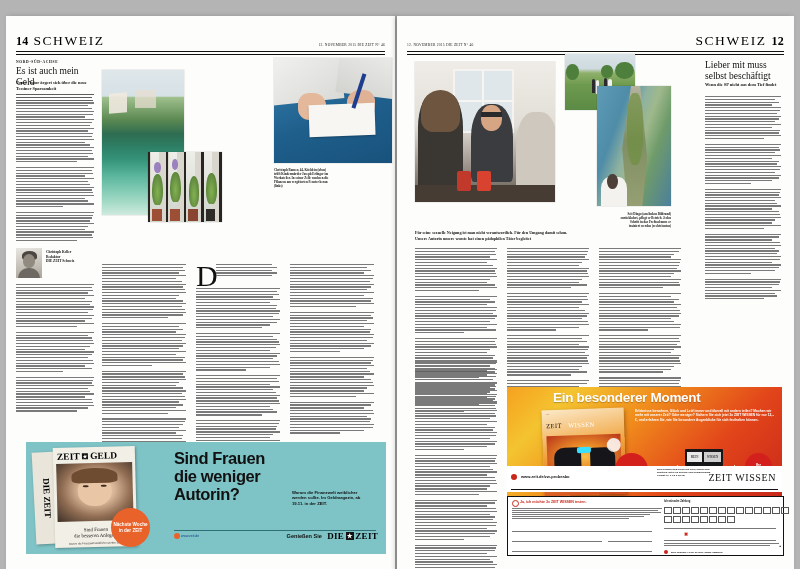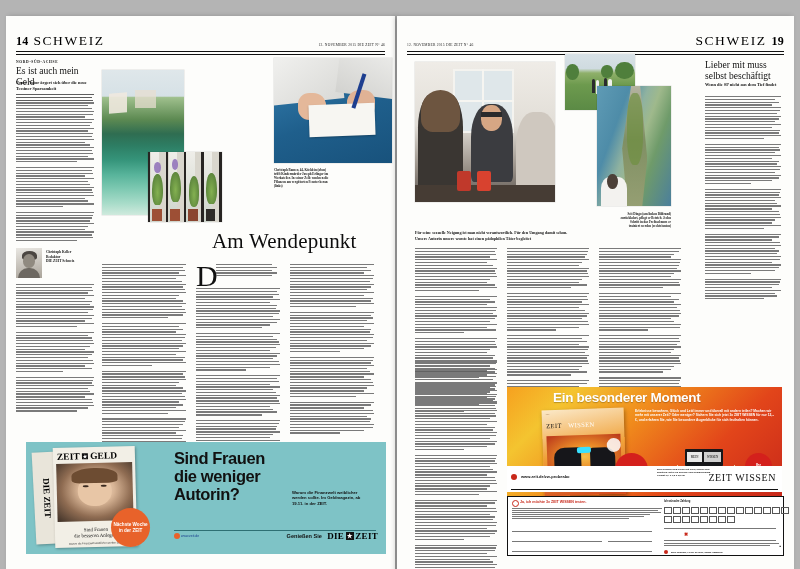--- a/index.html
+++ b/index.html
@@ -313,21 +313,20 @@
       <div class="leaf" style="left:55%;top:34%"></div>
       <div class="leaf" style="left:79%;top:30%"></div>
       <div class="pot" style="left:6%"></div>
         <div class="pot" style="left:30%"></div>
       <div class="pot" style="left:54%;background:#8a4530"></div>
         <div class="pot" style="left:78%;background:#2e2b28"></div>
     </div>
 
     <div class="cap" style="left:268px;top:152px;width:56px;">Christoph Banzer, 44, Köchlein (oben) trifft Kindermörder Joseph Erlinger im Werkatelier. In seiner Zelle wuchsen die Pflanzen am vergitterten Fenster heran (links)</div>
 
-    <div class="bighead" style="left:206px;top:214px;">Am Wendepunkt</div>
 
     <div class="col" style="left:96px;top:248px;width:84px;">
       <div class="tl s1"></div>
         <div class="tl s2"></div>
         <div class="tl s4"></div>
         <div class="tl s3"></div>
       <div class="tl s1"></div>
         <div class="tl s5"></div>
         <div class="tl s6"></div>
         <div class="tl s1"></div>
@@ -578,21 +577,21 @@
       </div>
     </div>
   </div>
 
   <div class="page page-right">
 
     <div class="runhead">
       <div class="rh-date rh-date-r">12. NOVEMBER 2015    DIE ZEIT  N° 46</div>
       <div class="rh-right">
         <span class="rh-sec">SCHWEIZ</span>
-        <span class="rh-folio">19</span>
+        <span class="rh-folio">12</span>
       </div>
       <div class="rule"></div>
       <div class="rule2"></div>
     </div>
 
     <div class="ph bd p-cafe" style="left:18px;top:46px;width:140px;height:140px;">
       <div class="win"></div>
       <div class="winbar" style="left:48%;top:5%;width:1.6%;height:46%"></div>
       <div class="winbar" style="left:27%;top:27%;width:44%;height:1.6%"></div>
       <div class="back1"></div>

